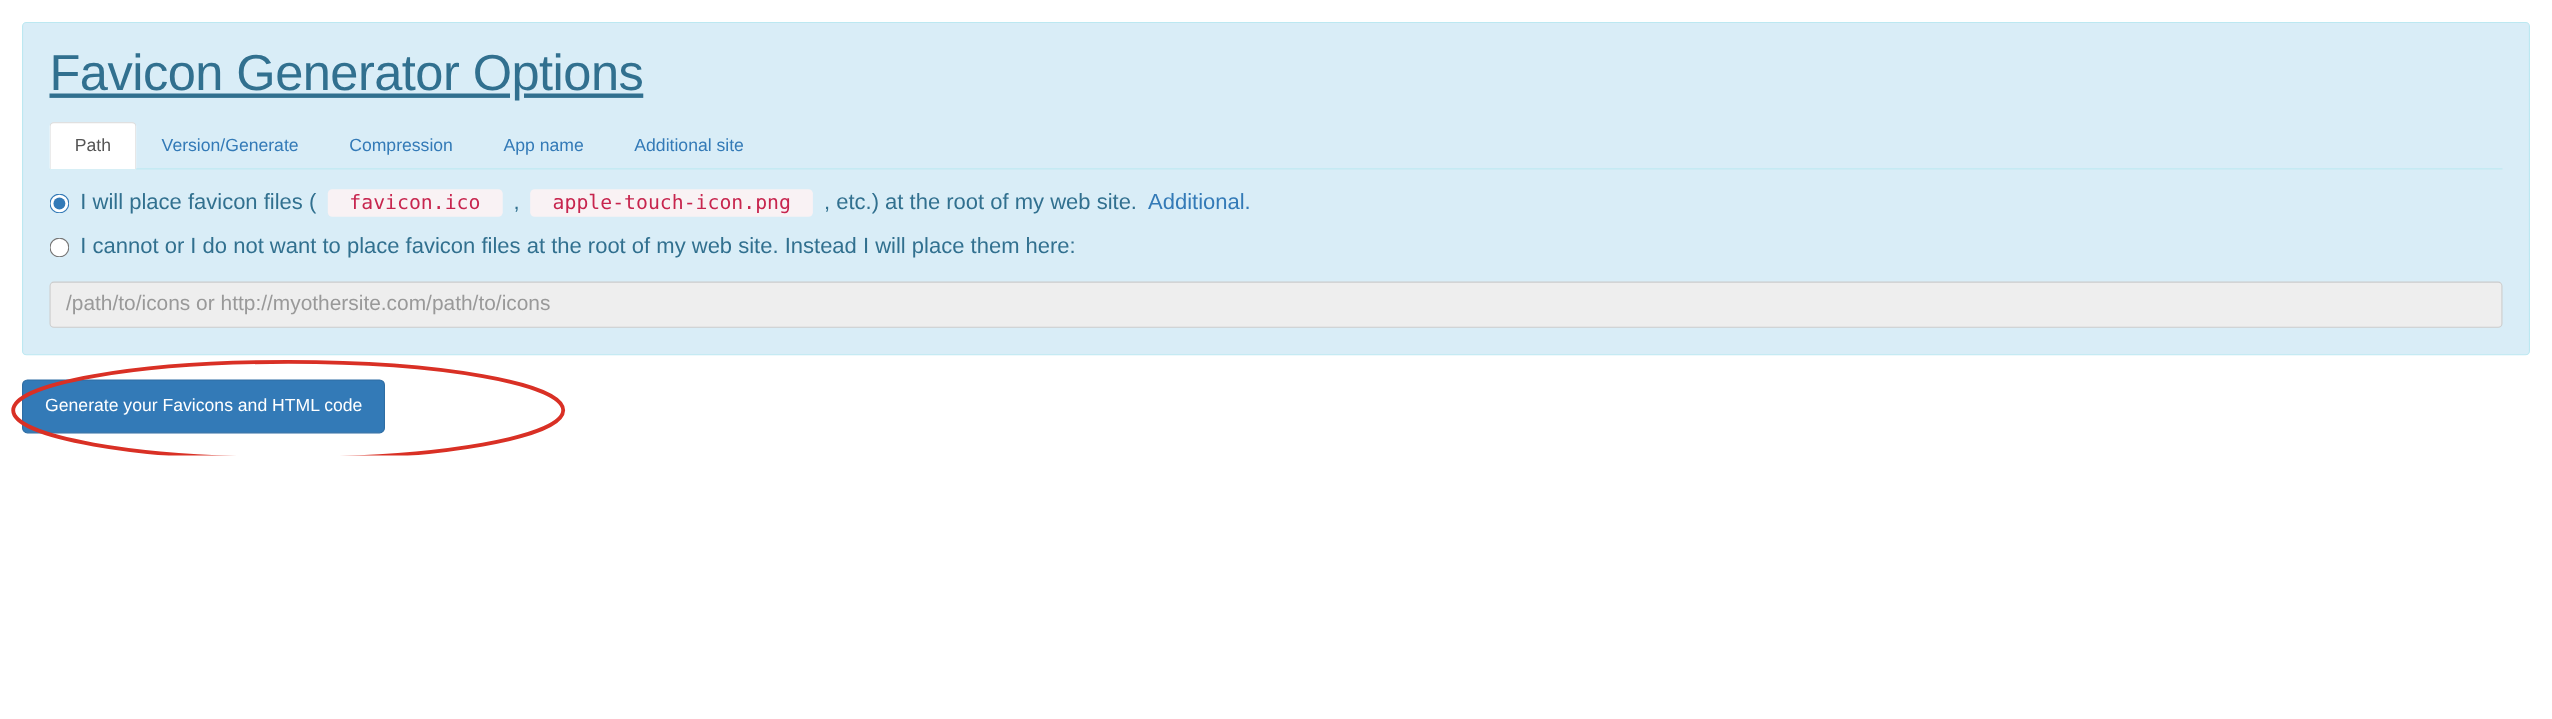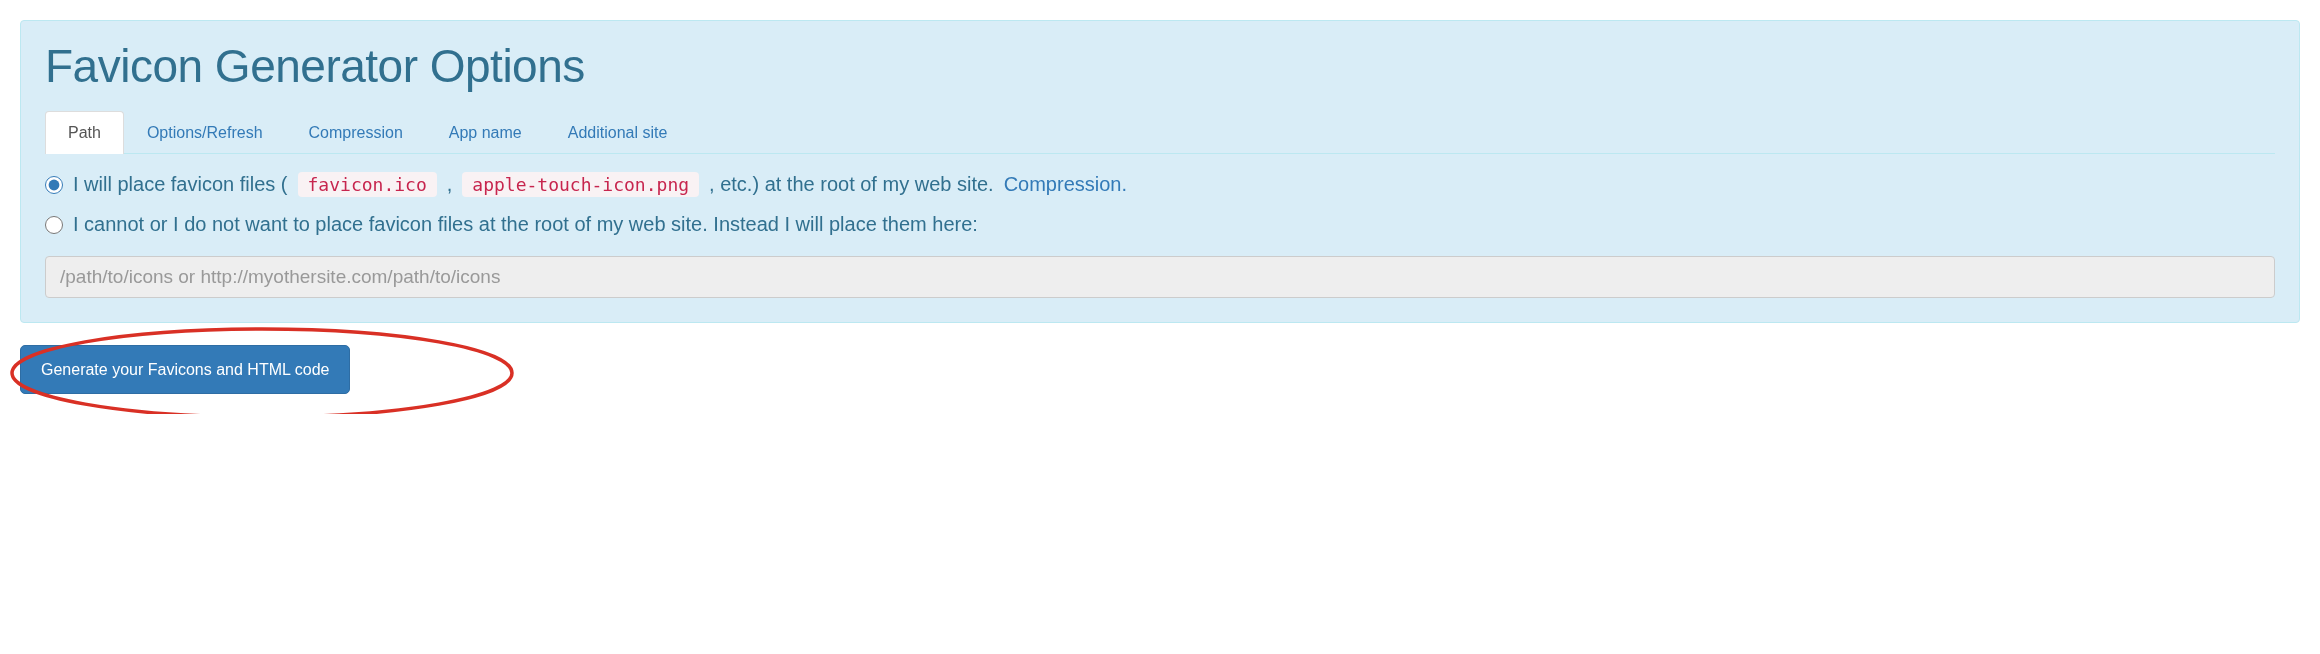--- a/index.html
+++ b/index.html
@@ -20,20 +20,21 @@
       border-radius: 4px;
       padding: 18px 24px 24px 24px;
       margin-bottom: 22px;
     }
     .panel-title {
       color: #31708f;
       font-size: 46px;
       font-weight: 500;
       margin-bottom: 18px;
       letter-spacing: -0.5px;
+      text-decoration: underline;
     }
     .tabs {
       display: flex;
       border-bottom: 1px solid #bce8f1;
       margin-bottom: 18px;
       gap: 0;
     }
     .tab {
       padding: 12px 22px;
       color: #337ab7;
@@ -70,21 +71,21 @@
     input[type="radio"] {
       width: 18px;
       height: 18px;
       accent-color: #337ab7;
       cursor: pointer;
     }
     .mono {
       font-family: ui-monospace, SFMono-Regular, Menlo, Monaco, Consolas, monospace;
       color: #c7254e;
       background: #f9f2f4;
-      padding: 2px 10px;
+      padding: 2px 20px;
       border-radius: 4px;
       font-size: 18px;
       white-space: nowrap;
     }
     .link {
       color: #337ab7;
       cursor: pointer;
     }
     .text-input {
       width: 100%;
@@ -133,35 +134,35 @@
 </head>
 <body>
 
 
 
 <div class="panel">
   <h2 class="panel-title">Favicon Generator Options</h2>
 
   <div class="tabs">
     <div class="tab active">Path</div>
-    <div class="tab">Options/Refresh</div>
+    <div class="tab">Version/Generate</div>
     <div class="tab">Compression</div>
     <div class="tab">App name</div>
     <div class="tab">Additional site</div>
   </div>
 
   <div class="radio-row">
     <label>
       <input type="radio" name="path-option" checked="" style="">
       <span>I will place favicon files (</span>
       <span class="mono">favicon.ico</span>
       <span>,</span>
       <span class="mono">apple-touch-icon.png</span>
       <span>, etc.) at the root of my web site.</span>
-      <span class="link">Compression.</span>
+      <span class="link">Additional.</span>
     </label>
   </div>
 
   <div class="radio-row">
     <label>
       <input type="radio" name="path-option" style="">
       <span>I cannot or I do not want to place favicon files at the root of my web site. Instead I will place them here:</span>
     </label>
   </div>
 

